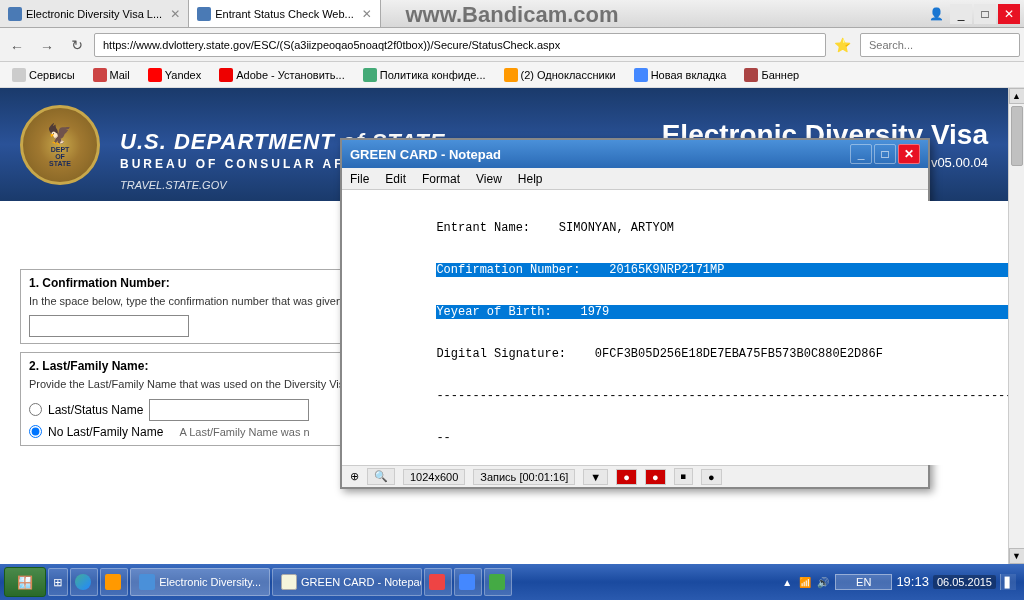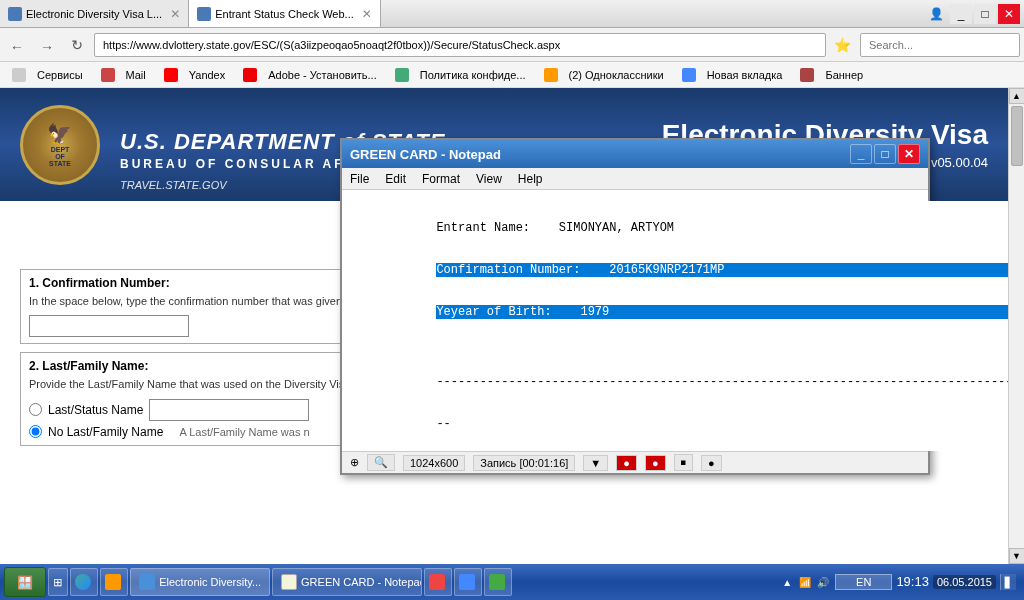--- a/index.html
+++ b/index.html
@@ -19,21 +19,21 @@
     .win-btn.min { background: #e8e8e8; }
     .win-btn.max { background: #e8e8e8; }
     .win-btn.close { background: #e81123; color: white; }
 
     .navbar { height: 34px; background: #f2f2f2; display: flex; align-items: center; padding: 0 4px; gap: 4px; border-bottom: 1px solid #ccc; }
     .nav-btn { width: 26px; height: 26px; background: none; border: 1px solid transparent; border-radius: 3px; cursor: pointer; display: flex; align-items: center; justify-content: center; font-size: 14px; color: #555; }
     .address-bar { flex: 1; height: 24px; border: 1px solid #aaa; border-radius: 2px; padding: 0 8px; font-size: 11px; background: white; }
     .search-bar { width: 160px; height: 24px; border: 1px solid #aaa; border-radius: 2px; padding: 0 8px; font-size: 11px; background: white; }
 
     .bookmarks-bar { height: 26px; background: #f5f5f5; display: flex; align-items: center; padding: 0 4px; gap: 2px; border-bottom: 1px solid #ddd; overflow: hidden; }
-    .bookmark-item { display: flex; align-items: center; padding: 2px 8px; font-size: 11px; cursor: pointer; white-space: nowrap; gap: 11px; border-radius: 2px; }
+    .bookmark-item { display: flex; align-items: center; padding: 2px 8px; font-size: 11px; cursor: pointer; white-space: nowrap; gap: 3px; border-radius: 2px; }
     .bm-icon { width: 14px; height: 14px; background: #ccc; border-radius: 2px; flex-shrink: 0; }
 
     
     .watermark { position: absolute; top: 0; left: 0; right: 0; text-align: center; font-size: 22px; font-weight: bold; color: rgba(0,0,0,0.5); z-index: 1000; pointer-events: none; padding-top: 2px; }
 
     
     .browser-content { display: flex; flex: 1; overflow: hidden; position: relative; }
     .main-scroll { flex: 1; overflow: auto; background: white; position: relative; }
     .v-scrollbar { width: 16px; background: #f0f0f0; border-left: 1px solid #ccc; display: flex; flex-direction: column; align-items: center; }
     .scroll-arrow { width: 16px; height: 16px; background: #e0e0e0; border: 1px solid #bbb; display: flex; align-items: center; justify-content: center; font-size: 9px; cursor: pointer; }
@@ -98,20 +98,21 @@
     .tray-icon { width: 16px; height: 16px; display: flex; align-items: center; justify-content: center; font-size: 10px; color: white; }
     .clock { color: white; font-size: 13px; text-align: right; line-height: 1.4; }
     .lang-btn { background: rgba(255,255,255,0.2); border: 1px solid rgba(255,255,255,0.4); color: white; font-size: 11px; padding: 1px 20px; cursor: pointer; }
     .date-badge { background: rgba(0,0,0,0.3); border-radius: 2px; color: white; font-size: 11px; padding: 1px 4px; }
   </style>
 </head>
 <body>
 
 <div class="browser-window">
 
+  <div class="watermark">www.Bandicam.com</div>
 
   <div class="title-bar">
     <div class="tab">
       <div class="tab-favicon"></div>
       <span class="tab-title">Electronic Diversity Visa L...</span>
       <span class="tab-close">✕</span>
     </div>
     <div class="tab active">
       <div class="tab-favicon"></div>
       <span class="tab-title">Entrant Status Check Web...</span>
@@ -243,20 +244,21 @@
           <span class="np-menu-item">Help</span>
         </div>
         <div style="display:flex;">
           <div class="notepad-content">
             <span>Entrant Name:    SIMONYAN, ARTYOM</span>
             <br>
             <span style="background:#0078d7;color:white;display:inline-block;width:100%;">Confirmation Number:    20165K9NRP2171MP</span>
             <br>
             <span style="background:#0078d7;color:white;display:inline-block;width:100%;">Yeyear of Birth:    1979</span>
             <br>
+            <span>Digital Signature:    0FCF3B05D256E18DE7EBA75FB573B0C880E2D86F</span>
             <br>
             <span>--------------------------------------------------------------------------------</span>
             <br>
             <span>--</span>
           </div>
 
         </div>
         <div class="notepad-statusbar">
           <span>⊕</span>
           <span class="np-status-seg">🔍</span>

